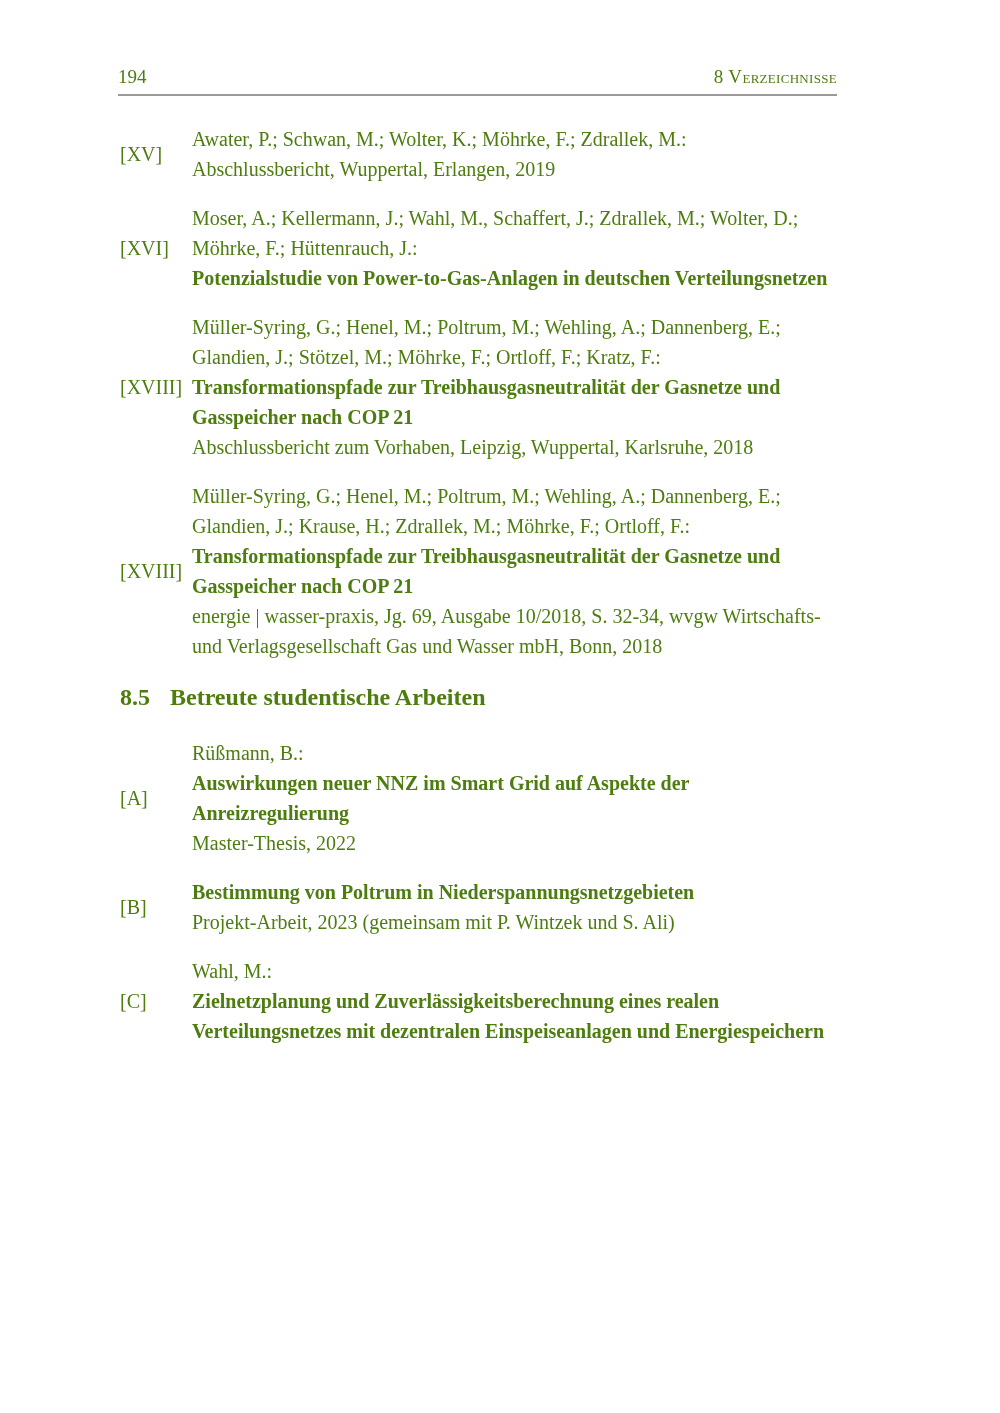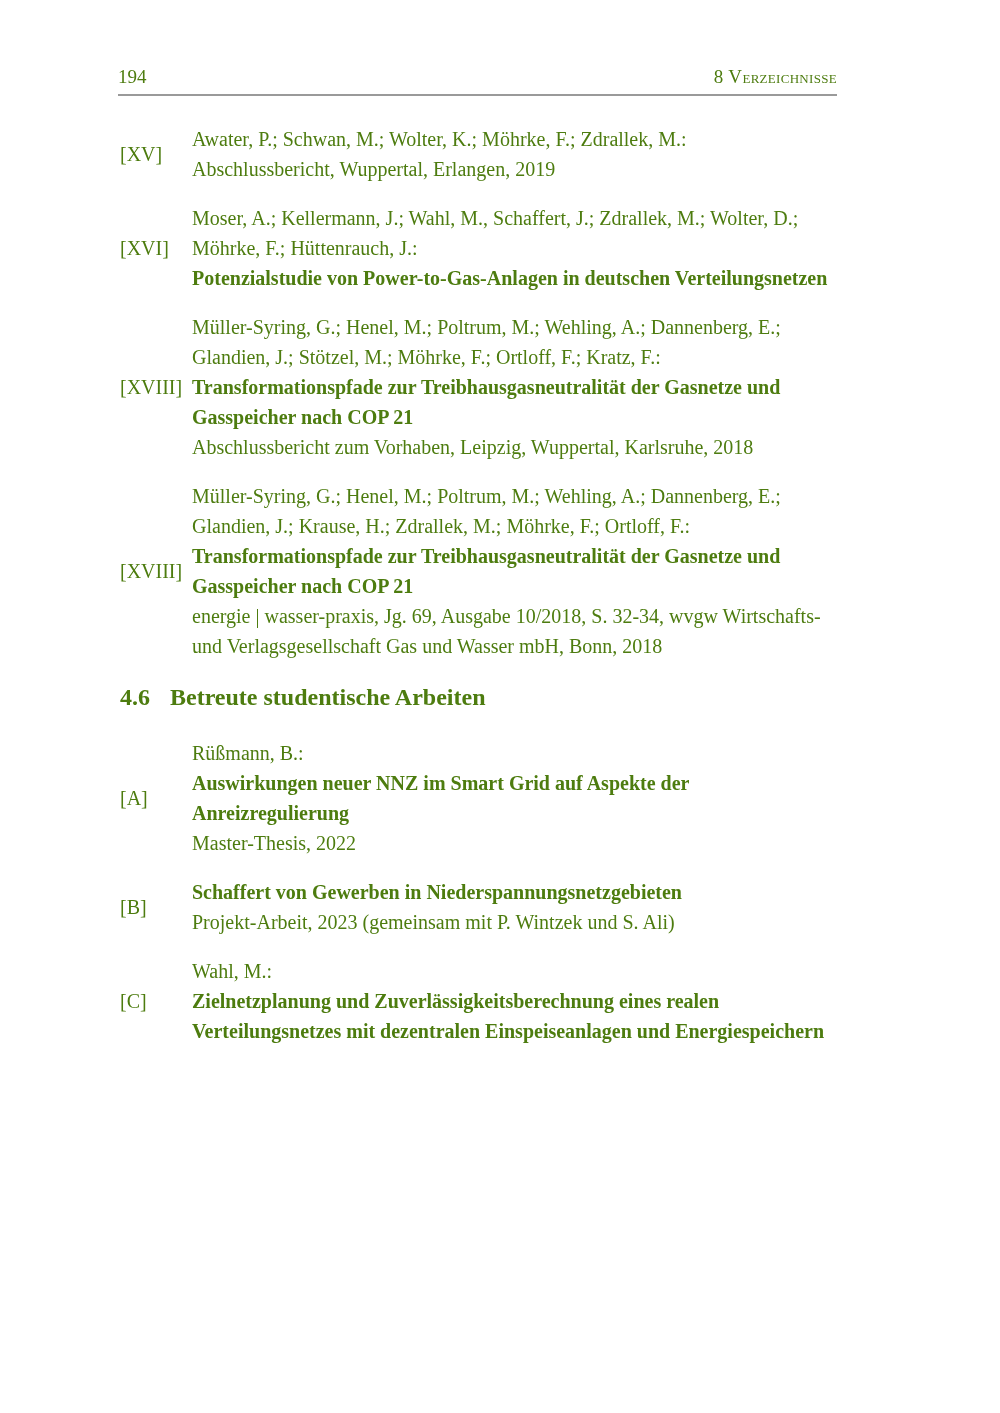--- a/index.html
+++ b/index.html
@@ -112,39 +112,39 @@
         <div class="entry-body">
           <div class="entry-authors">Müller-Syring, G.; Henel, M.; Poltrum, M.; Wehling, A.; Dannenberg, E.; Glandien, J.; Krause, H.; Zdrallek, M.; Möhrke, F.; Ortloff, F.:</div>
           <div class="entry-title">Transformationspfade zur Treibhausgasneutralität der Gasnetze und Gasspeicher nach COP 21</div>
           <div class="entry-details">energie | wasser-praxis, Jg. 69, Ausgabe 10/2018,  S. 32-34, wvgw Wirtschafts- und Verlagsgesellschaft Gas und Wasser mbH, Bonn, 2018</div>
         </div>
       </div>
 
     </div>
 
     <div class="section-heading">
-      <span class="section-number">4.6</span>
+      <span class="section-number">8.5</span>
       <span class="section-title">Betreute studentische Arbeiten</span>
     </div>
 
     <div>
 
       <div class="entry">
         <div class="entry-label">[A]</div>
         <div class="entry-body">
           <div class="entry-authors">Rüßmann, B.:</div>
           <div class="entry-title">Auswirkungen neuer NNZ im Smart Grid auf Aspekte der Anreizregulierung</div>
           <div class="entry-details">Master-Thesis, 2022</div>
         </div>
       </div>
 
       <div class="entry">
         <div class="entry-label">[B]</div>
         <div class="entry-body">
-          <div class="entry-title">Schaffert von Gewerben in Niederspannungsnetzgebieten</div>
+          <div class="entry-title">Bestimmung von Poltrum in Niederspannungsnetzgebieten</div>
           <div class="entry-details">Projekt-Arbeit, 2023 (gemeinsam mit P. Wintzek und S. Ali)</div>
         </div>
       </div>
 
       <div class="entry">
         <div class="entry-label">[C]</div>
         <div class="entry-body">
           <div class="entry-authors">Wahl, M.:</div>
           <div class="entry-title">Zielnetzplanung und Zuverlässigkeitsberechnung eines realen Verteilungsnetzes mit dezentralen Einspeiseanlagen und Energiespeichern</div>
         </div>

